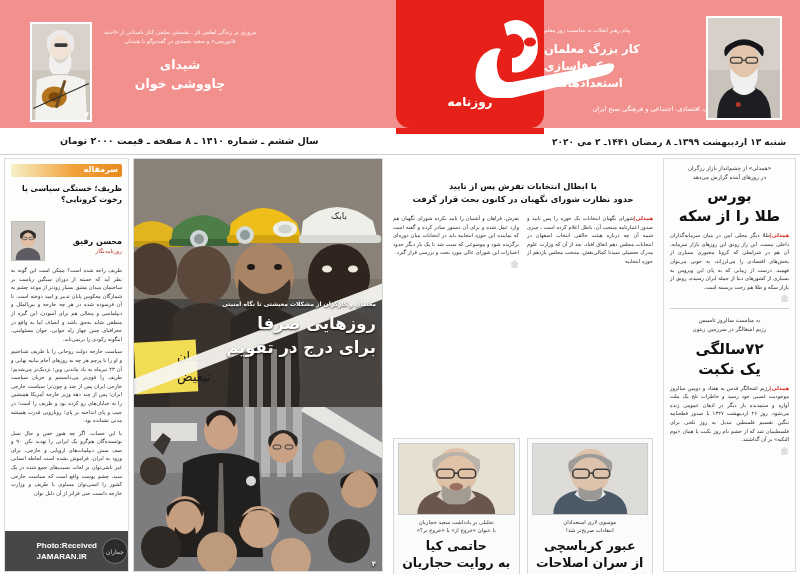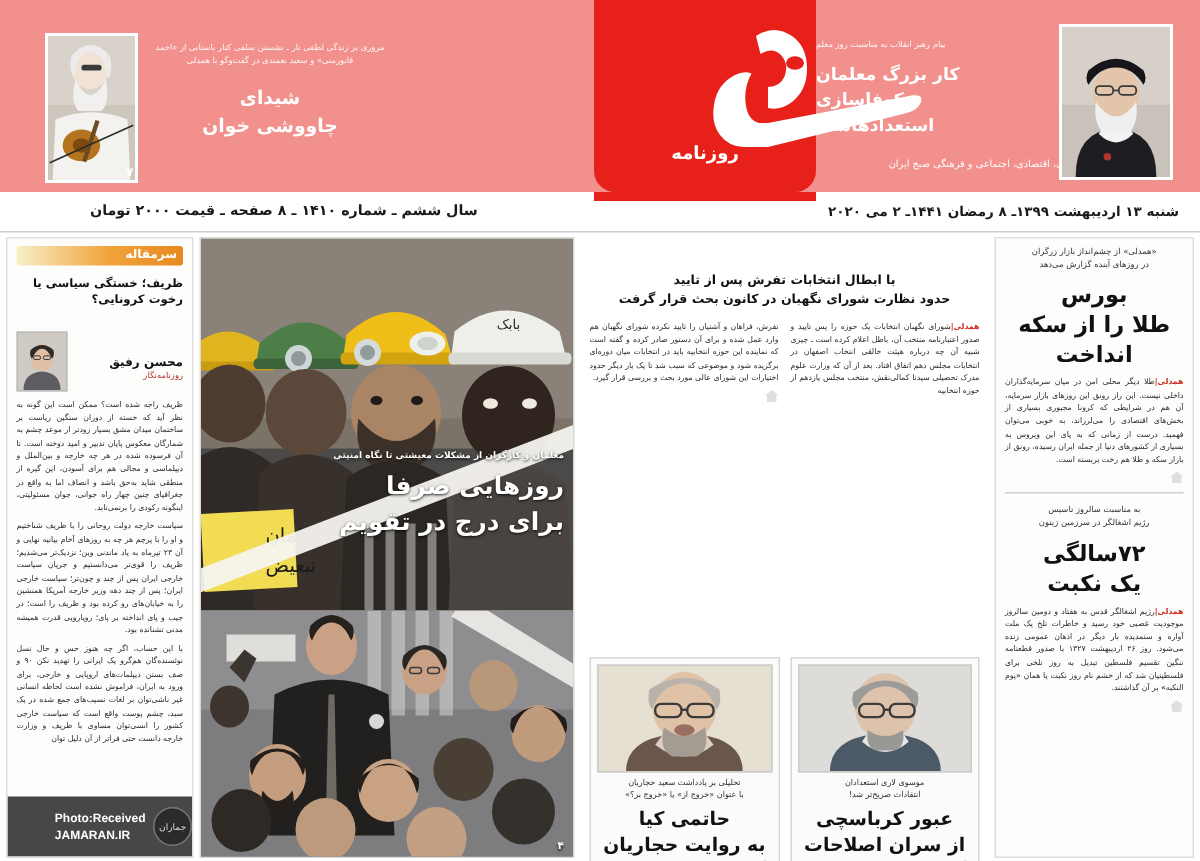--- a/index.html
+++ b/index.html
@@ -597,21 +597,20 @@
 
     <div class="col-right">
       <div class="side-item">
         <div class="side-kicker">
           <div>«همدلی» از چشم‌انداز بازار زرگران</div>
           <div>در روزهای آینده گزارش می‌دهد</div>
         </div>
         <div class="side-title">
           <div>بورس</div>
           <div>طلا را از سکه</div>
-          <div>انداخت</div>
         </div>
         <div class="side-body">
           <span class="redlead">همدلی|</span><span>طلا دیگر محلی امن در میان سرمایه‌گذاران داخلی نیست. این راز رونق این روزهای بازار سرمایه، آن هم در شرایطی که کرونا مجبوری بسیاری از بخش‌های اقتصادی را می‌لرزاند، به خوبی می‌توان فهمید. درست از زمانی که به پای این ویروس به بسیاری از کشورهای دنیا از جمله ایران رسیده، رونق از بازار سکه و طلا هم رخت بربسته است.</span>
         </div>
         <div class="side-foot">
           <div class="home-icon"></div>
         </div>
       </div>
 
       <div class="side-divider"></div>

